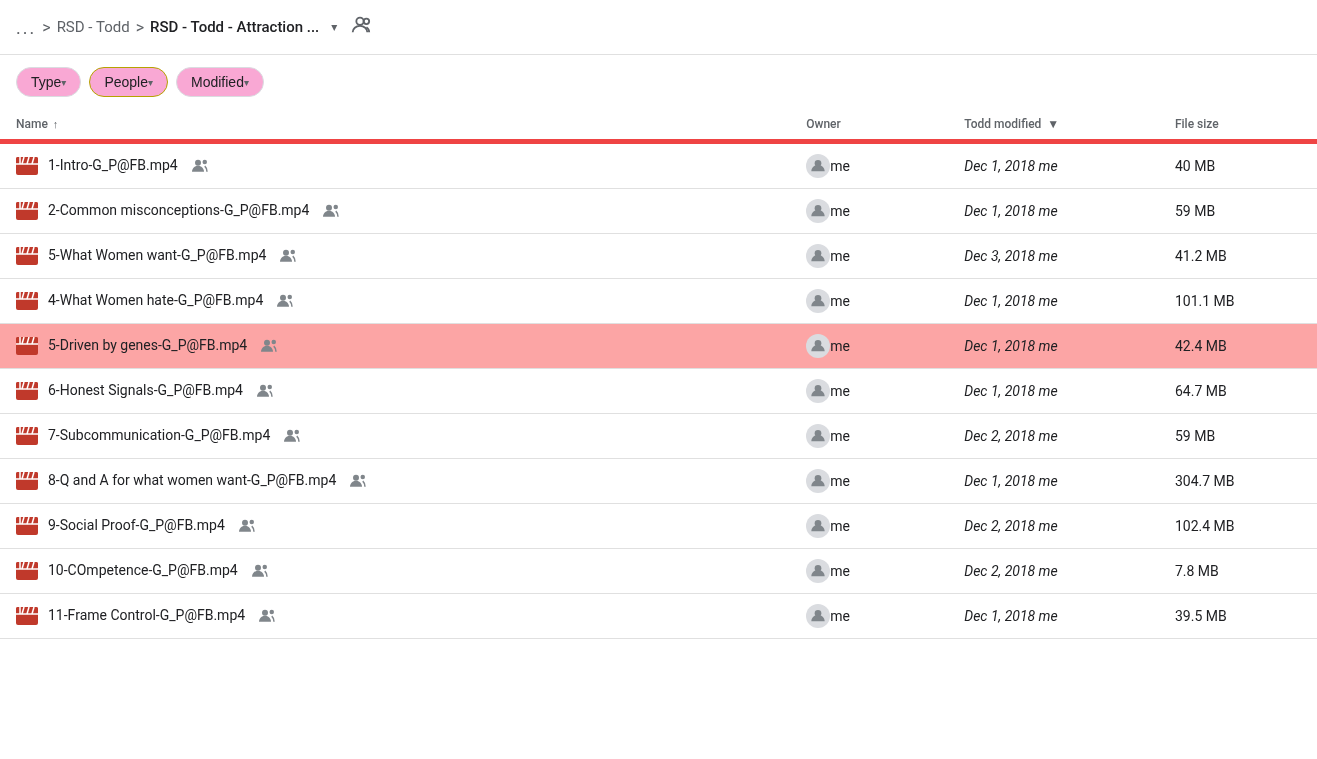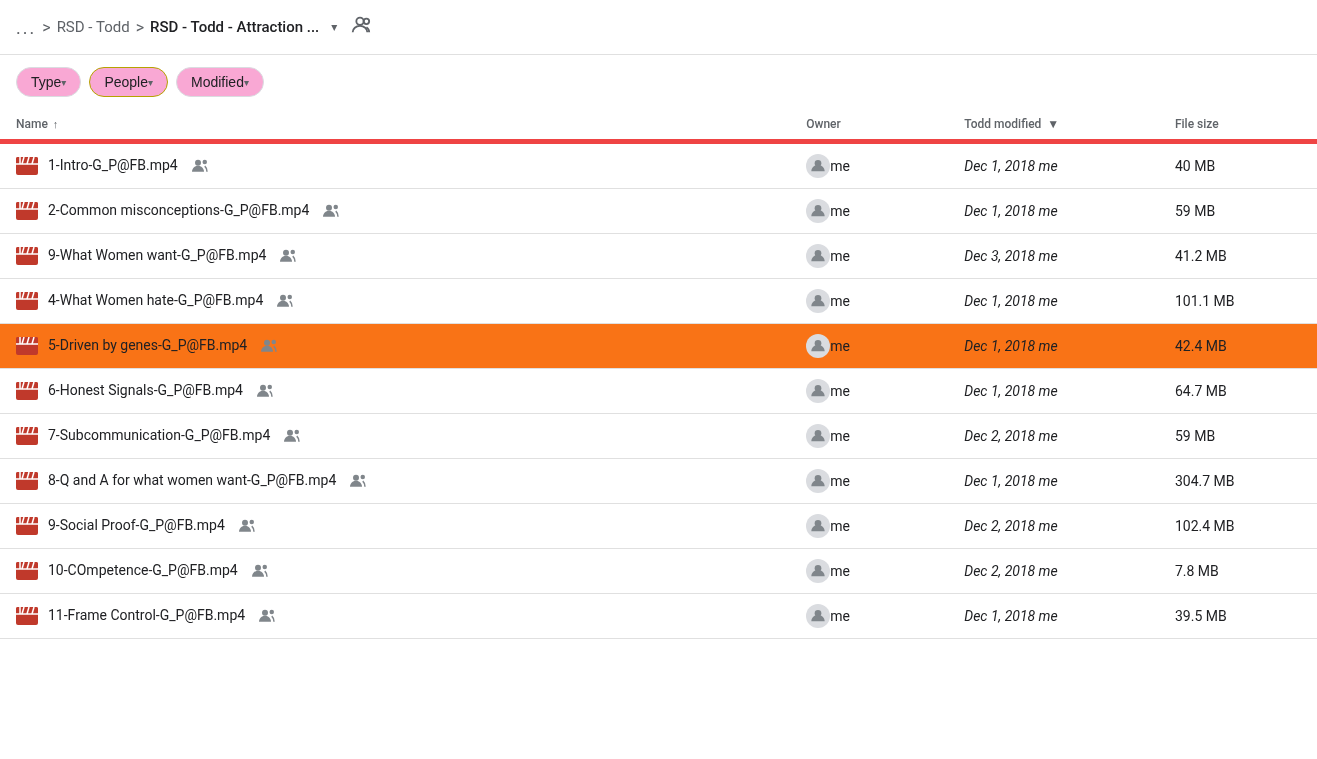--- a/index.html
+++ b/index.html
@@ -51,21 +51,21 @@
     .file-table thead th.modified-col { width: 16%; }
     .file-table thead th.size-col { width: 12%; }
 
     .sort-indicator { font-size: 11px; margin-left: 2px; }
     .sort-arrow { font-size: 12px; margin-left: 3px; }
 
     .file-table tbody tr {
       border-bottom: 1px solid #e0e0e0;
       cursor: pointer;
     }
-    .file-table tbody tr.selected { background: #f97316; }
+    .file-table tbody tr.selected { background: #fca5a5; }
 
     .file-table tbody td { padding: 10px 16px; font-size: 14px; color: #202124; }
 
     .file-name-cell { display: flex; align-items: flex-start; gap: 10px; }
 
     .shared-icon { color: #80868b; font-size: 16px; margin-left: 4px; }
 
     .owner-cell { display: flex; align-items: center; color: #202124; }
     .avatar-circle {
       width: 24px; height: 24px; border-radius: 50%;
@@ -216,21 +216,21 @@
         <svg width="22" height="18" viewBox="0 0 22 18" fill="none">
           <rect width="22" height="18" rx="2" fill="#c0392b"></rect>
           <rect y="0" width="22" height="7" rx="2" fill="#c0392b"></rect>
           <line x1="0" y1="7" x2="22" y2="7" stroke="white" stroke-width="1.5"></line>
           <line x1="4" y1="0" x2="4" y2="7" stroke="white" stroke-width="1.5"></line>
           <line x1="8" y1="0" x2="6" y2="7" stroke="white" stroke-width="1.5"></line>
           <line x1="13" y1="0" x2="11" y2="7" stroke="white" stroke-width="1.5"></line>
           <line x1="18" y1="0" x2="16" y2="7" stroke="white" stroke-width="1.5"></line>
         </svg>
       </span>
-      <span class="name-text">9-What Women want-G_P@FB.mp4</span>
+      <span class="name-text">5-What Women want-G_P@FB.mp4</span>
       <span class="shared-icon">
         <svg width="18" height="14" viewBox="0 0 24 18" fill="#80868b">
           <circle cx="8" cy="6" r="4"></circle>
           <path d="M0 18c0-4.4 3.6-8 8-8s8 3.6 8 8" fill="#80868b"></path>
           <circle cx="17" cy="5" r="3"></circle>
           <path d="M20 18c0-3.3-1.3-6-3-7.5" fill="none" stroke="#80868b" stroke-width="2"></path>
         </svg>
       </span>
     </div>
   </td>

